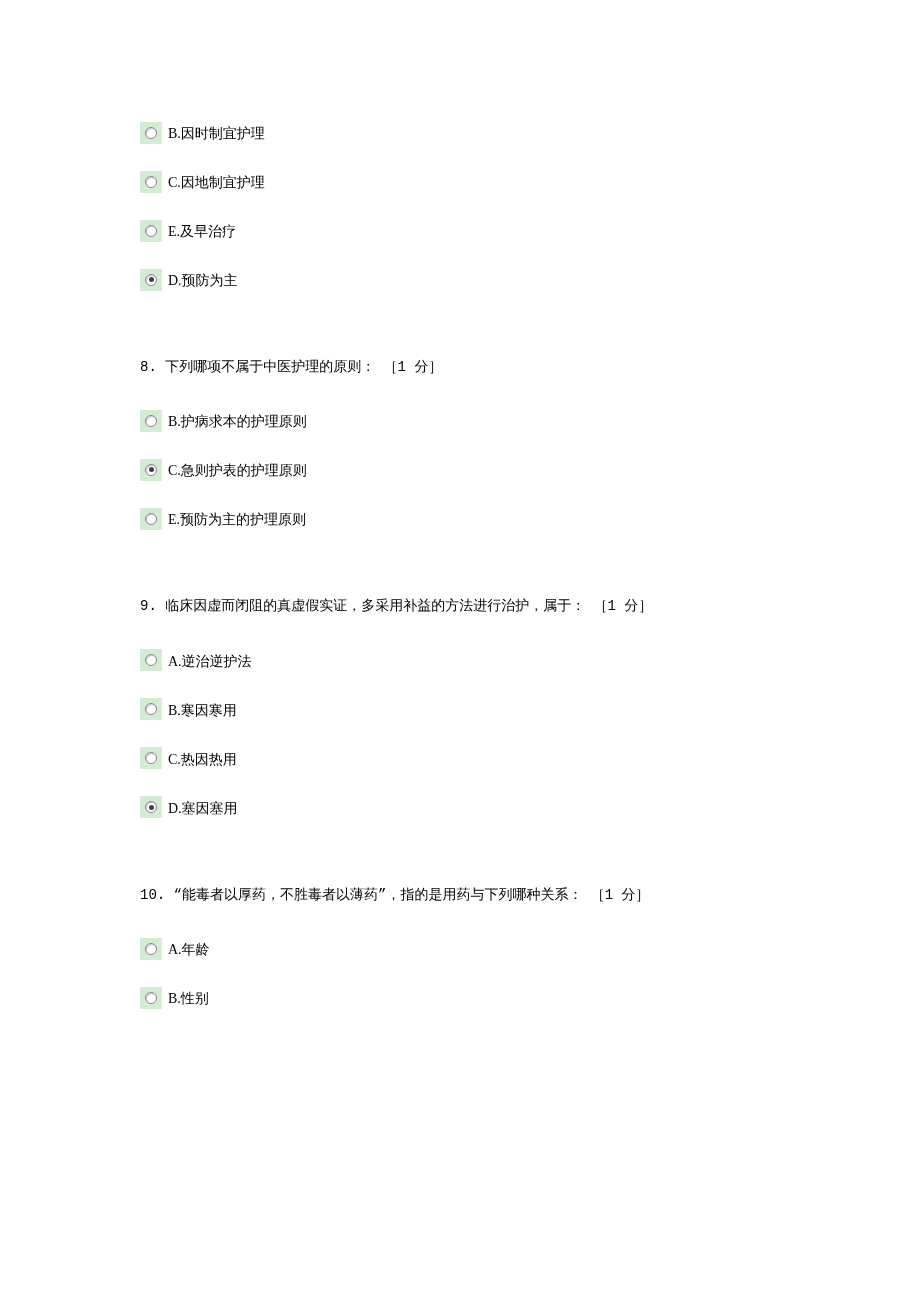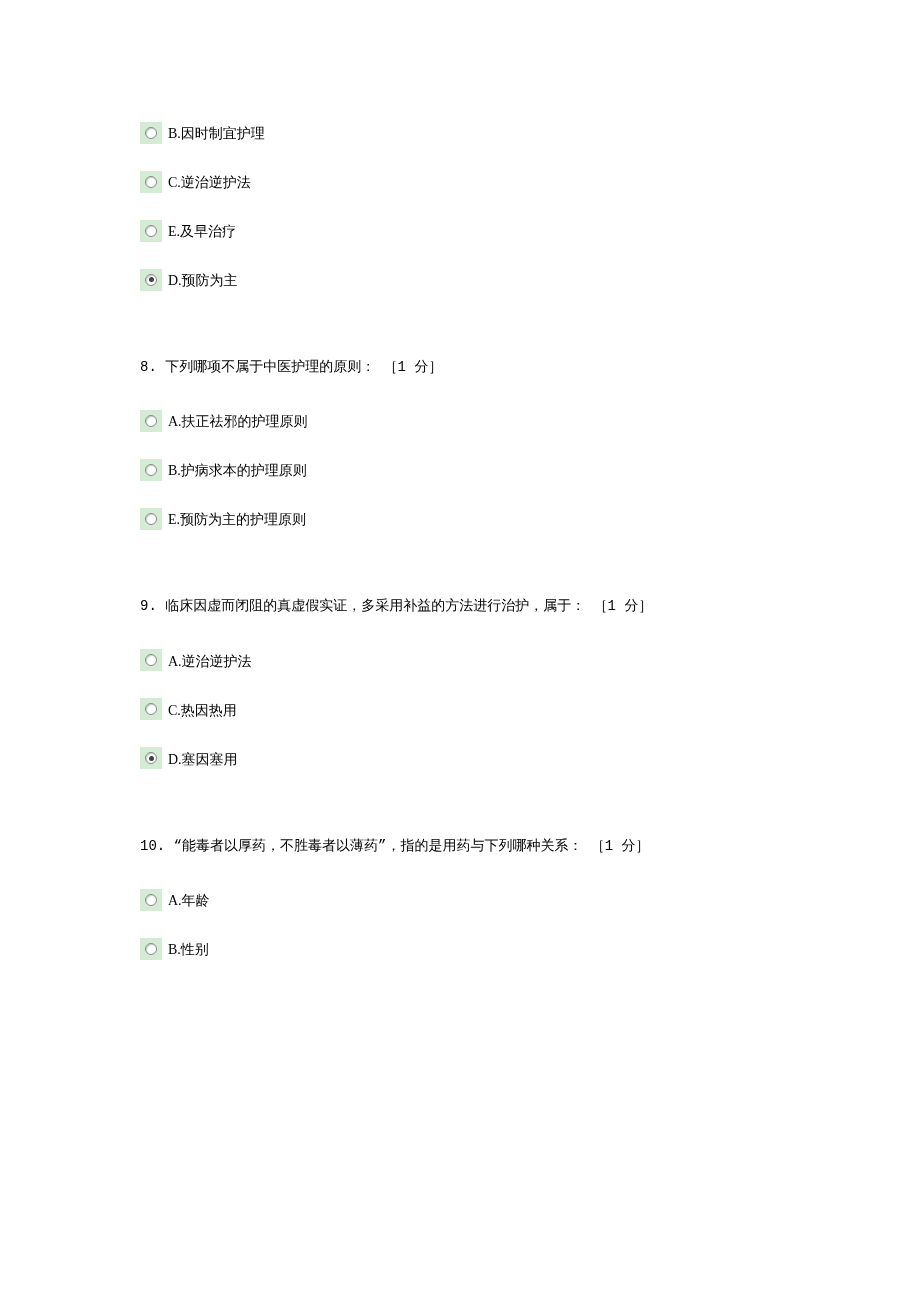--- a/index.html
+++ b/index.html
@@ -70,21 +70,21 @@
   <div class="option-row">
     <span class="radio-box">
       <span class="radio-outer"></span>
     </span>
     <span class="option-text">B.因时制宜护理</span>
   </div>
   <div class="option-row">
     <span class="radio-box">
       <span class="radio-outer"></span>
     </span>
-    <span class="option-text">C.逆治逆护法</span>
+    <span class="option-text">C.因地制宜护理</span>
   </div>
   <div class="option-row">
     <span class="radio-box">
       <span class="radio-outer"></span>
     </span>
     <span class="option-text">E.及早治疗</span>
   </div>
   <div class="option-row">
     <span class="radio-box">
       <span class="radio-outer">
@@ -94,43 +94,51 @@
     <span class="option-text">D.预防为主</span>
   </div>
 </div>
 
 <div class="question-stem">8. 下列哪项不属于中医护理的原则： ［1 分］</div>
 <div class="q8-options">
   <div class="option-row">
     <span class="radio-box">
       <span class="radio-outer"></span>
     </span>
-    <span class="option-text">A.扶正祛邪的护理原则</span>
+    <span class="option-text">B.护病求本的护理原则</span>
   </div>
   <div class="option-row">
     <span class="radio-box">
-      <span class="radio-outer"></span>
+      <span class="radio-outer">
+          <span class="radio-inner"></span>
+        </span>
     </span>
-    <span class="option-text">B.护病求本的护理原则</span>
+    <span class="option-text">C.急则护表的护理原则</span>
   </div>
   <div class="option-row">
     <span class="radio-box">
       <span class="radio-outer"></span>
     </span>
     <span class="option-text">E.预防为主的护理原则</span>
   </div>
 </div>
 
 <div class="question-stem">9. 临床因虚而闭阻的真虚假实证，多采用补益的方法进行治护，属于： ［1 分］</div>
 <div class="q9-options">
   <div class="option-row">
     <span class="radio-box">
       <span class="radio-outer"></span>
     </span>
     <span class="option-text">A.逆治逆护法</span>
+  </div>
+  <div class="option-row">
+    <span class="radio-box">
+      <span class="radio-outer"></span>
+    </span>
+    <span class="option-text">B.寒因寒用</span>
   </div>
   <div class="option-row">
     <span class="radio-box">
       <span class="radio-outer"></span>
     </span>
     <span class="option-text">C.热因热用</span>
   </div>
   <div class="option-row">
     <span class="radio-box">
       <span class="radio-outer">

